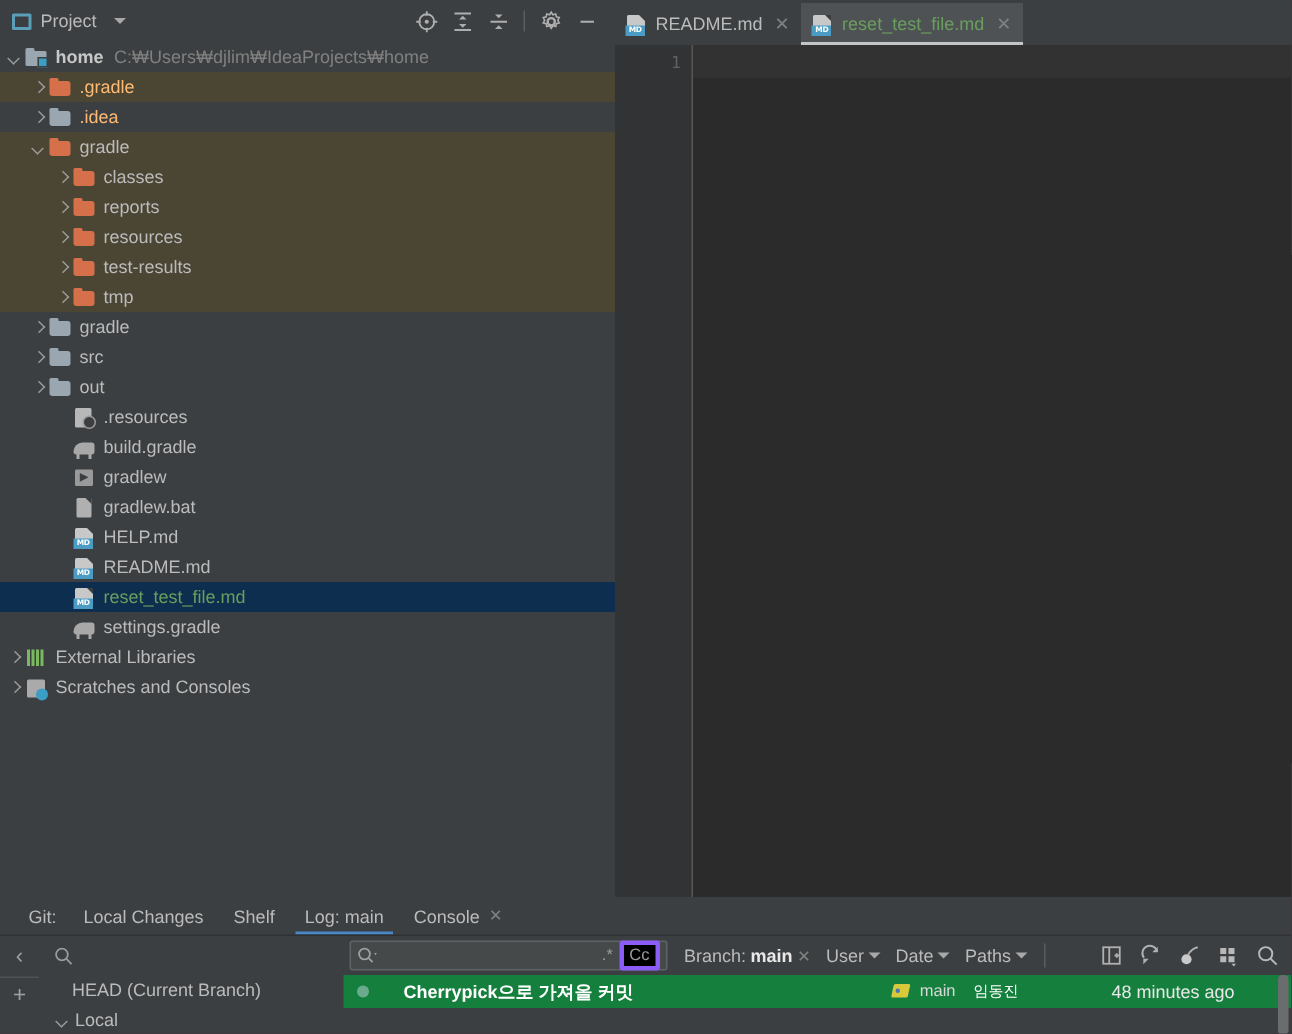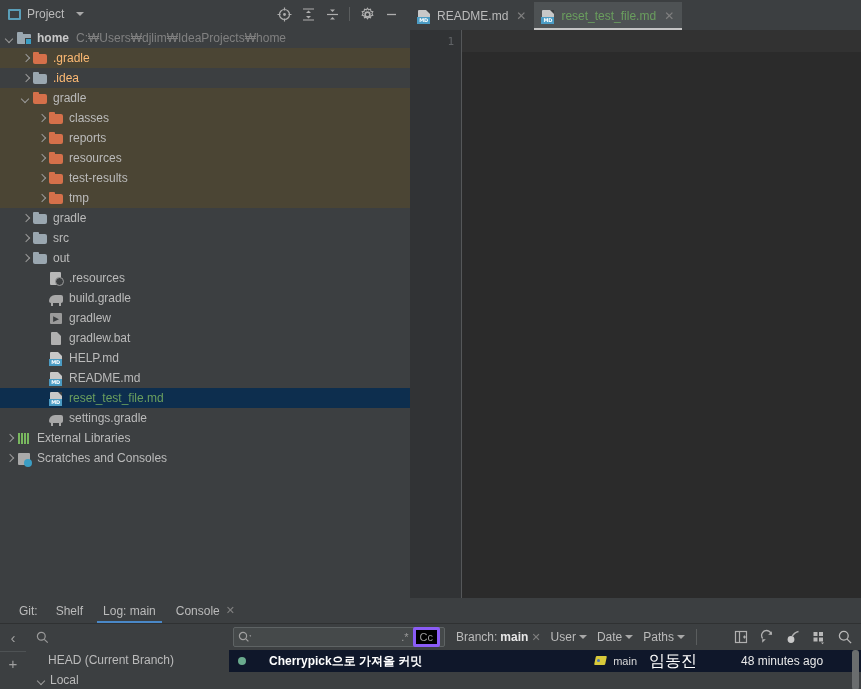--- a/index.html
+++ b/index.html
@@ -167,33 +167,33 @@
   .cc-tog { color:#9a9a9a; font-size:11px; padding:1px 4px; cursor:pointer; border:3px solid #8b5cf6; border-radius:2px; background:#000000; }
   .filter { font-size:12px; color:#bbbbbb; display:flex; align-items:center; gap:3px; padding:0 5px; cursor:pointer; }
   .filter b { color:#e8e8e8; font-weight:bold; }
   .fx { color:#808080; font-size:11px; }
   .vsep { width:1px; height:16px; background:#5a5d5e; margin:0 6px; }
   .ticons { display:flex; align-items:center; gap:2px; margin-left:auto; }
   .tic { width:24px; height:22px; display:flex; align-items:center; justify-content:center; cursor:pointer; }
 
   .commit-row {
     position:absolute; left:0; top:26px; width:632px; height:22px;
-    background:#0f172a; display:flex; align-items:center; cursor:pointer;
+    background:#15803d; display:flex; align-items:center; cursor:pointer;
   }
   .graph { position:relative; width:34px; height:22px; flex:0 0 34px; }
   .graph .node { position:absolute; left:9px; top:7px; width:8px; height:8px; border-radius:50%; background:#6aab8e; }
   .commit-msg { font-size:12px; color:#ffffff; font-weight:bold; flex:1; padding-left:6px; }
   .tagico { width:14px; height:12px; position:relative; flex:0 0 14px; margin-right:4px; }
   .tagico::before {
     content:""; position:absolute; left:0; top:1px; width:11px; height:9px; background:#d8c93a;
     transform:skewX(-12deg); border-radius:1px;
   }
   .tagico::after { content:""; position:absolute; left:2px; top:4px; width:3px; height:3px; border-radius:50%; background:#4a76b8; }
   .branch-chip { font-size:11px; color:#d8d8d8; margin-right:12px; }
-  .author { font-size:16px; color:#ffffff; width:92px; }
+  .author { font-size:10px; color:#ffffff; width:92px; }
   .when { font-size:12px; color:#e8e8e8; width:120px; }
 
   .log-scrollbar { position:absolute; right:2px; top:26px; width:7px; height:40px; background:#6a6d6e; border-radius:3px; }
 
   svg { display:block; }
 </style>
 </head>
 <body>
 
 <div id="app">
@@ -431,20 +431,23 @@
     <div class="gutter">
       <span class="ln">1</span>
     </div>
     <div class="gutter-line"></div>
     <div class="curline"></div>
   </div>
 
   <div class="git-panel">
     <div class="git-tabs" id="gittabs">
         <div class="git-tab label-only">Git:</div>
+        <div class="git-tab">
+          <span>Local Changes</span>
+        </div>
         <div class="git-tab">
           <span>Shelf</span>
         </div>
         <div class="git-tab active">
           <span>Log: main</span>
         </div>
         <div class="git-tab">
           <span>Console</span>
           <span class="fx" style="margin-left: 6px;">✕</span>
         </div>

